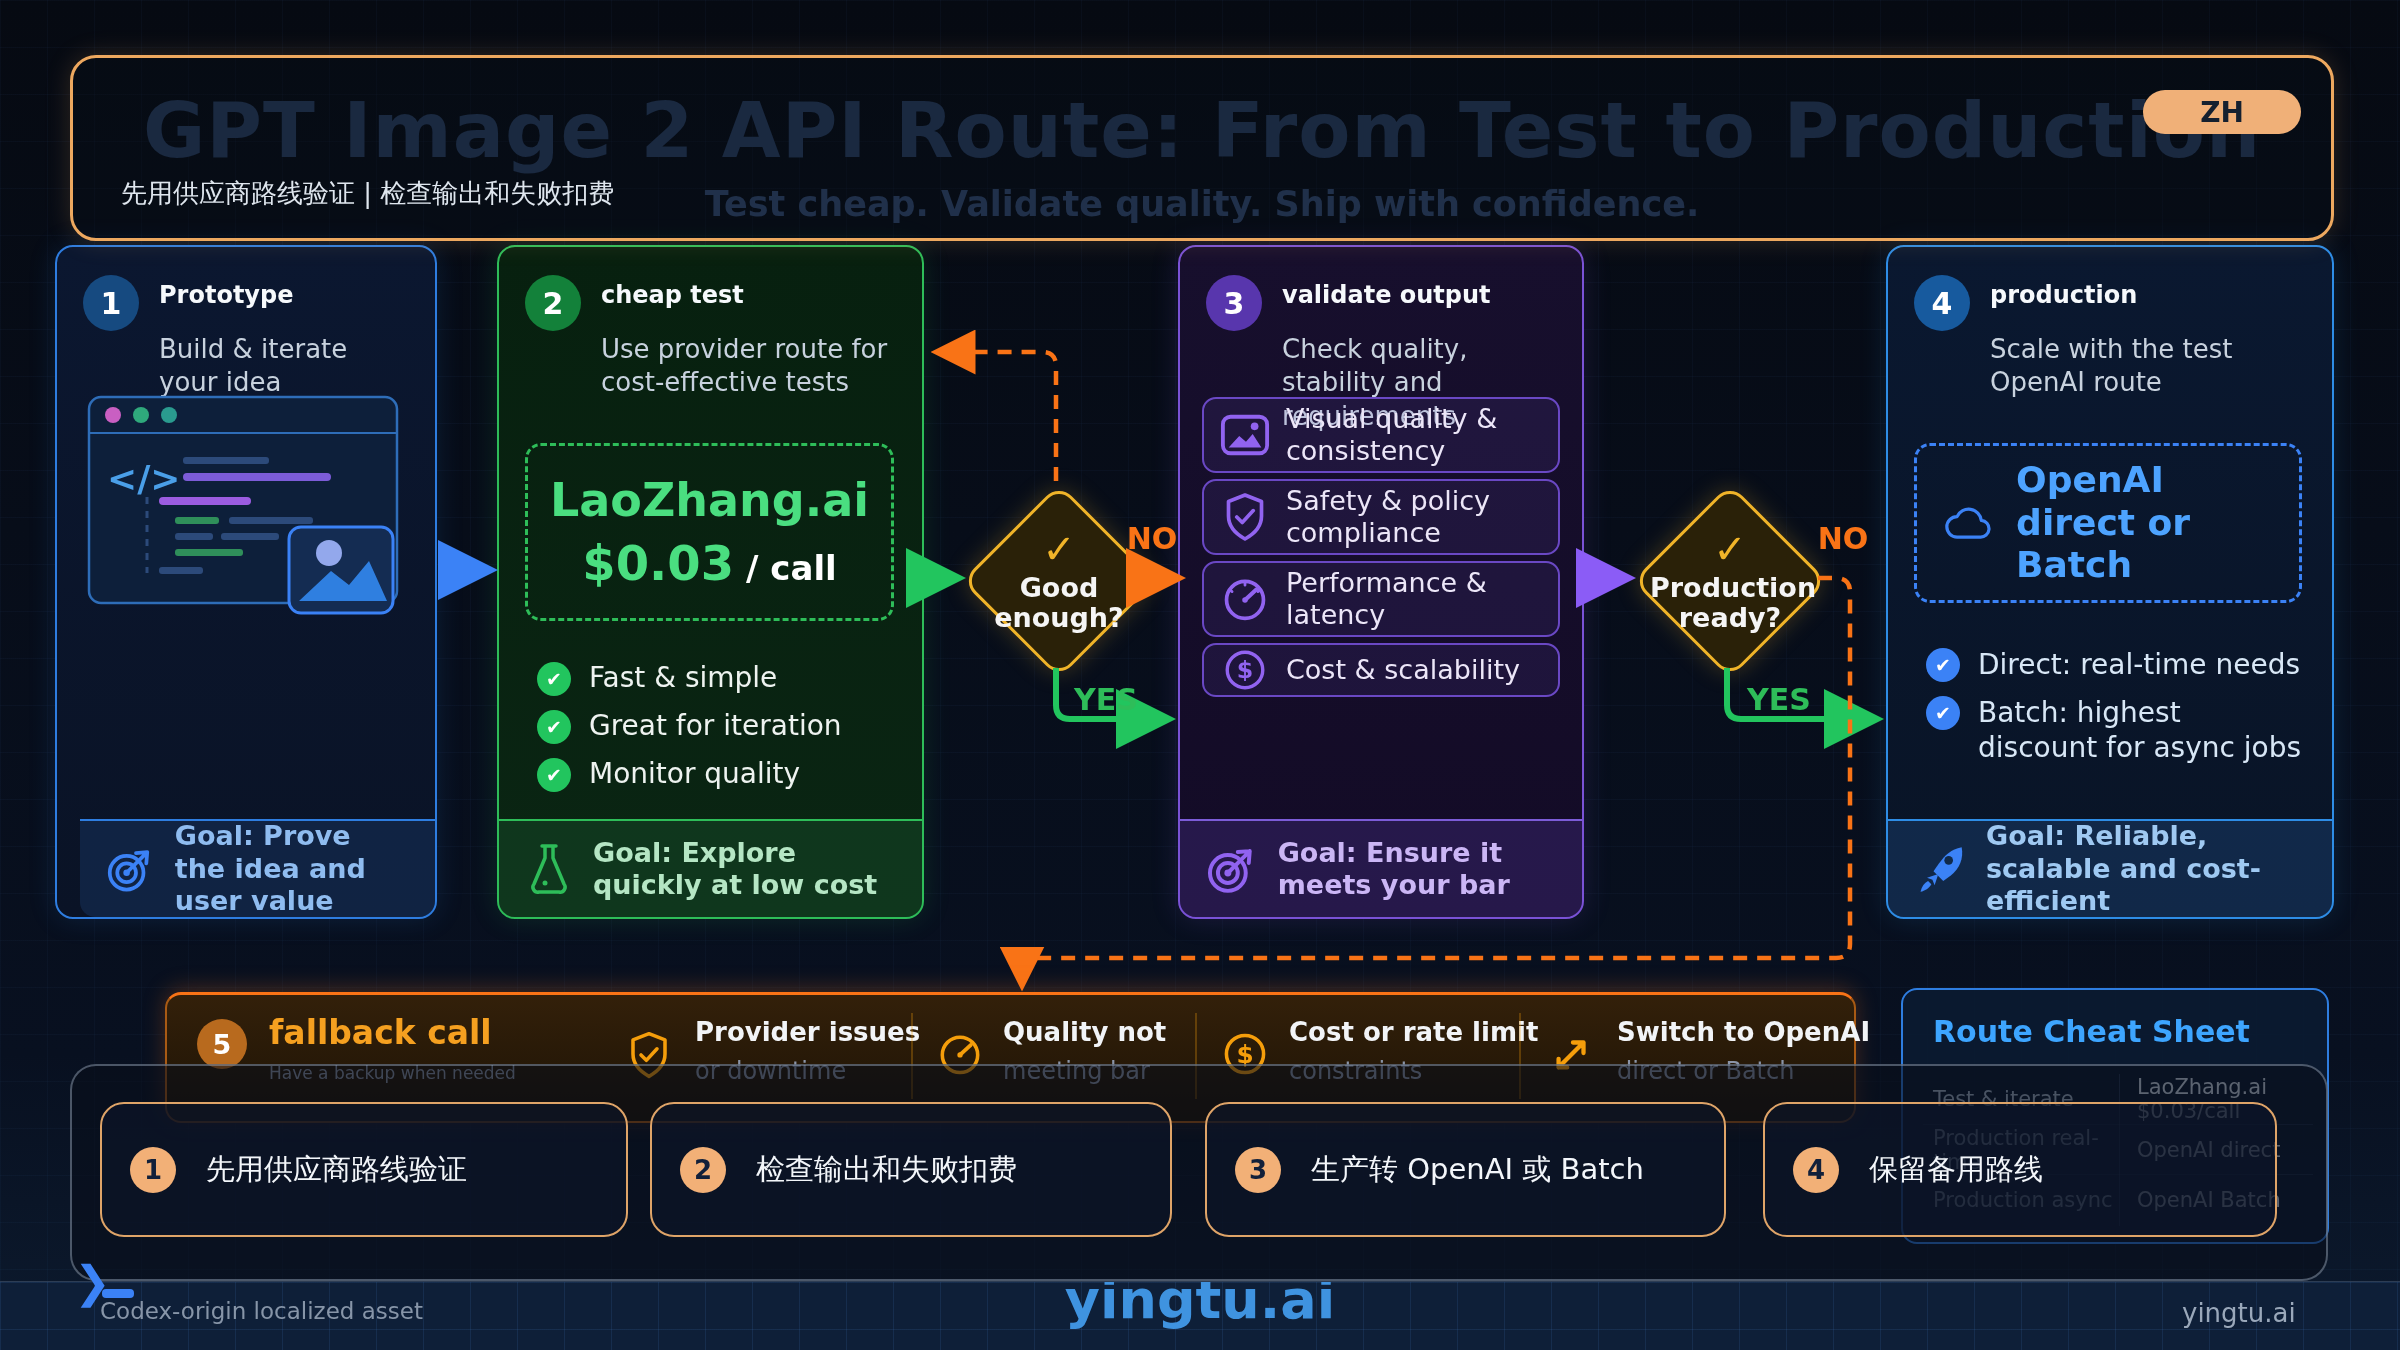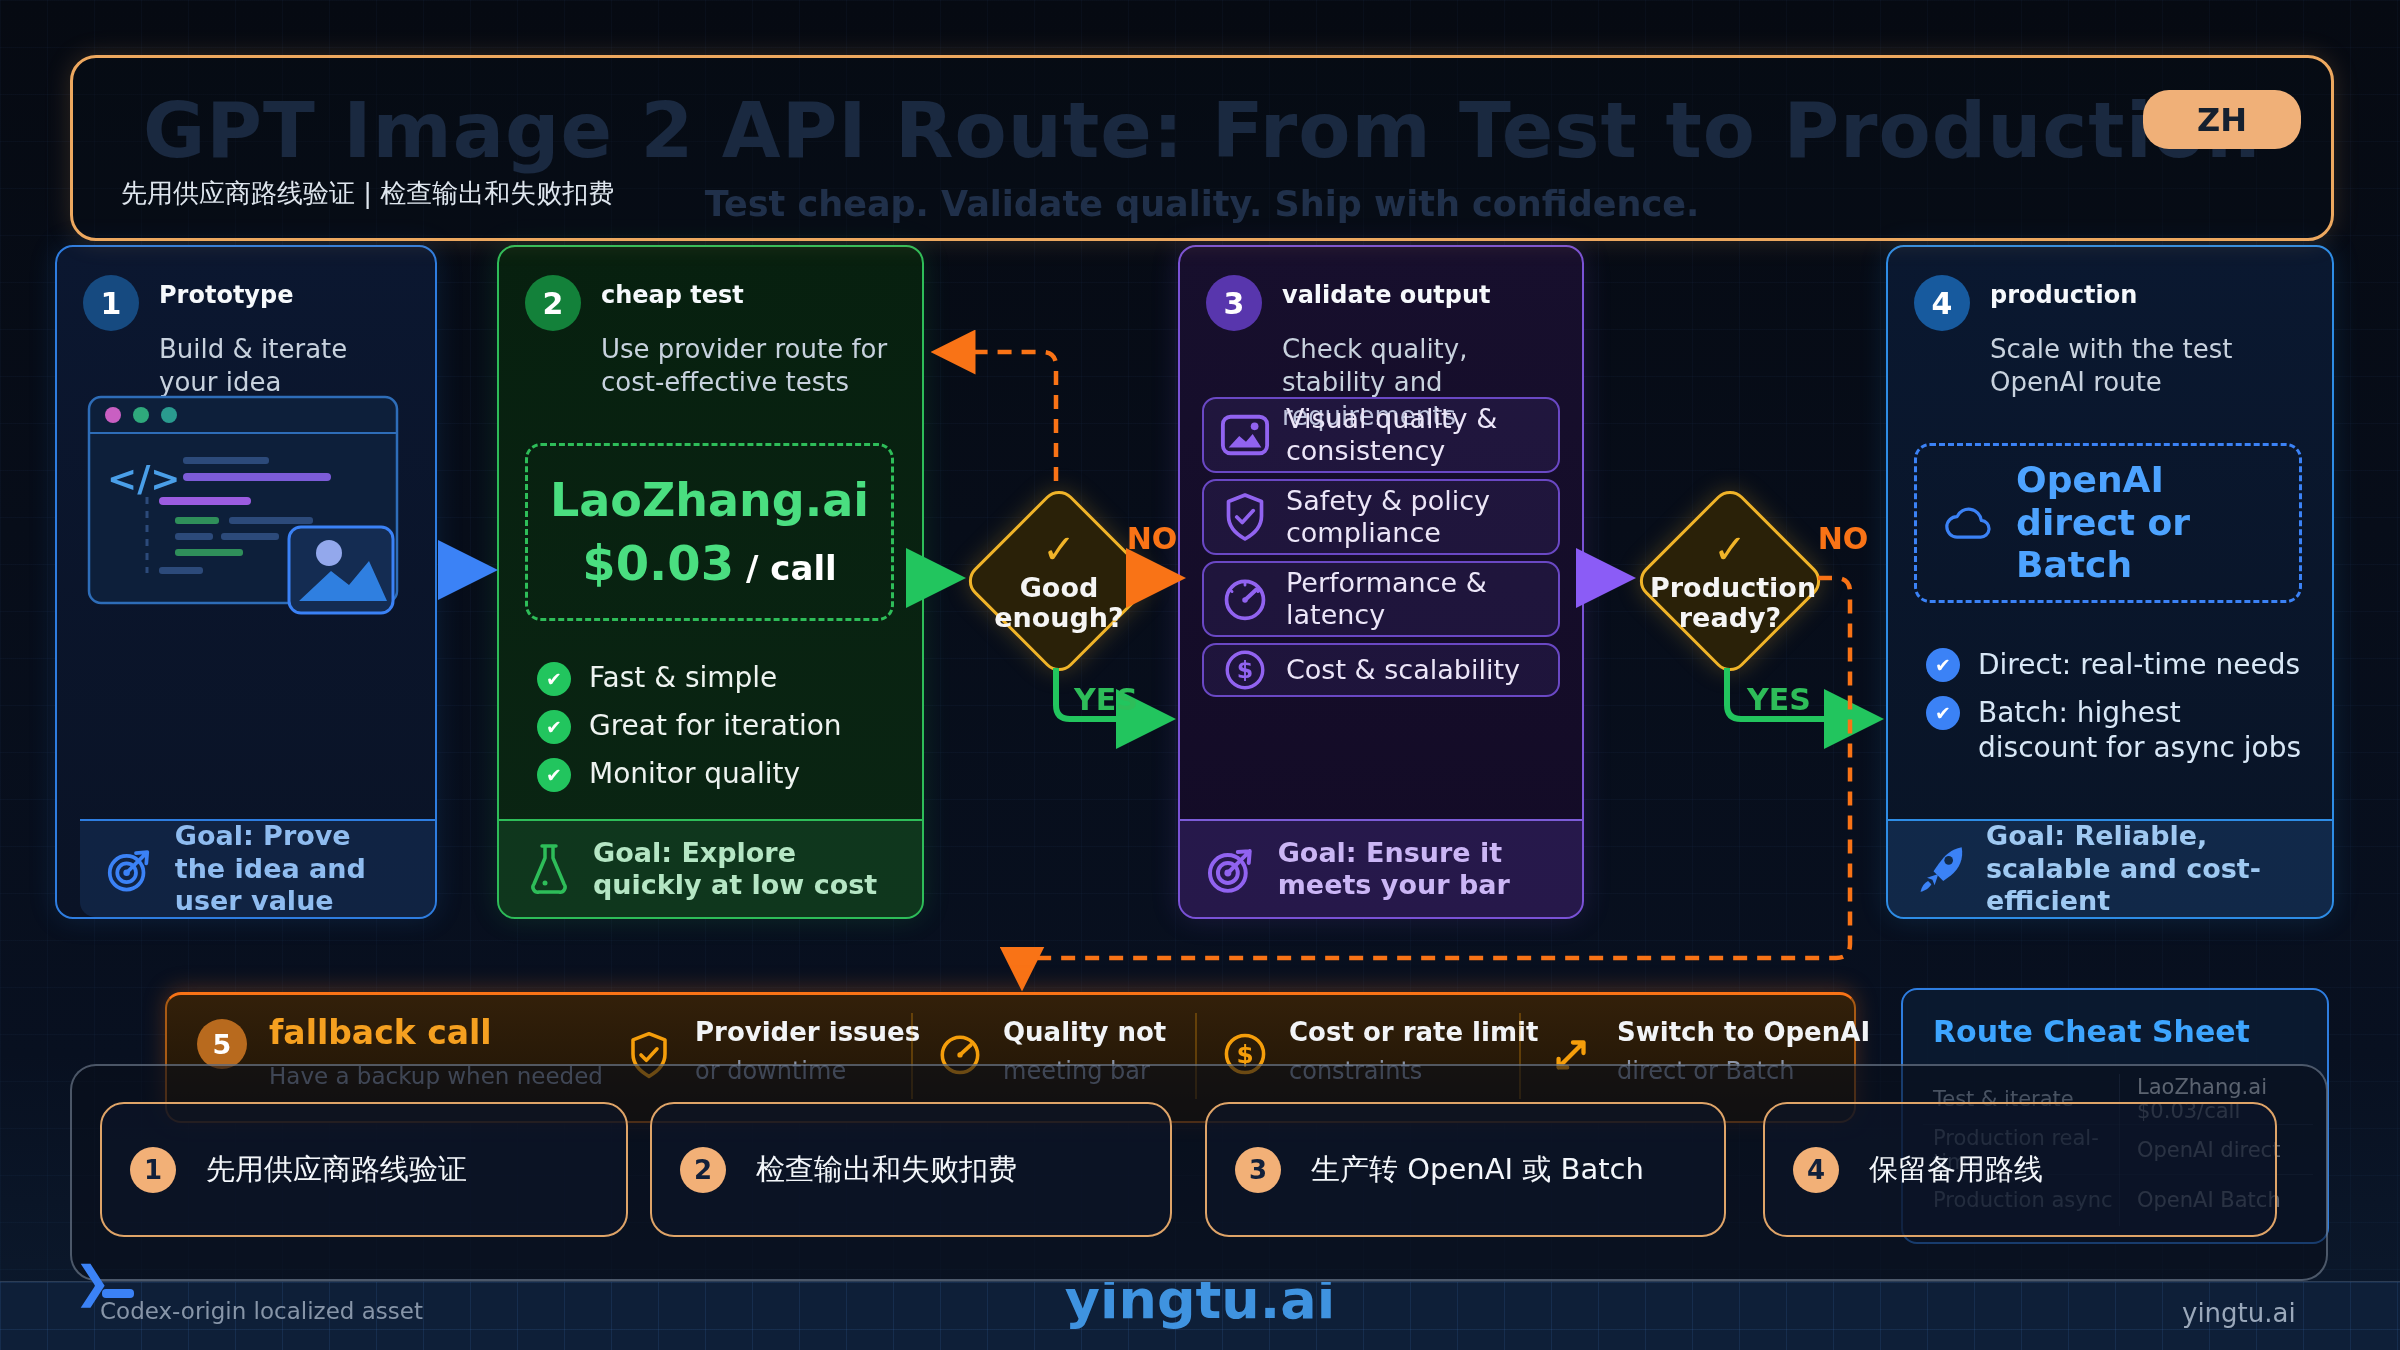--- a/index.html
+++ b/index.html
@@ -8,22 +8,22 @@
   #stage::after{content:"";position:absolute;inset:0;pointer-events:none;z-index:0;
     background-image:linear-gradient(rgba(64,120,190,.05) 1px,transparent 1px),linear-gradient(90deg,rgba(64,120,190,.05) 1px,transparent 1px);
     background-size:47px 47px;}
   
   #header{position:absolute;left:70px;top:55px;width:2258px;height:180px;border:3px solid #eda85f;border-radius:26px;
     background:rgba(10,14,24,.35);box-shadow:0 0 26px rgba(237,168,95,.18);z-index:4;}
   .ghost-title{position:absolute;left:0;right:0;top:28px;text-align:center;font-size:76px;font-weight:800;color:#1a2940;letter-spacing:1px;white-space:nowrap;z-index:1;}
   .ghost-sub{position:absolute;left:0;right:0;top:126px;text-align:center;font-size:35px;font-weight:600;color:#20304a;z-index:1;}
   .hdr-title{position:absolute;left:46px;top:30px;font-size:46px;font-weight:700;color:#f5f8fc;z-index:2;}
   .hdr-sub{position:absolute;left:48px;top:118px;font-size:26px;color:#dfe6ee;z-index:2;}
-  .lang-pill{position:absolute;right:30px;top:32px;width:158px;height:59px;border-radius:26px;background:#f0b078;color:#15202f;
-    font-size:32px;font-weight:700;display:flex;align-items:center;justify-content:center;z-index:3;cursor:pointer;}
+  .lang-pill{position:absolute;right:30px;top:32px;width:158px;height:44px;border-radius:26px;background:#f0b078;color:#15202f;
+    font-size:28px;font-weight:700;display:flex;align-items:center;justify-content:center;z-index:3;cursor:pointer;}
   
   .card{position:absolute;top:245px;height:670px;border-radius:18px;z-index:2;}
   #card1{left:55px;width:378px;border:2.5px solid #2e7de0;background:linear-gradient(180deg,#0b1730,#0a1326);box-shadow:0 0 28px rgba(46,125,224,.16);}
   #card2{left:497px;width:423px;border:2.5px solid #2ebd59;background:linear-gradient(180deg,#07200f,#0a2513);box-shadow:0 0 28px rgba(46,189,89,.16);}
   #card3{left:1178px;width:402px;border:2.5px solid #7a52d6;background:linear-gradient(180deg,#170f2d,#130b26);box-shadow:0 0 28px rgba(122,82,214,.18);}
   #card4{left:1886px;width:444px;border:2.5px solid #2e8de6;background:linear-gradient(180deg,#0a1830,#091426);box-shadow:0 0 28px rgba(46,141,230,.16);}
   .badge{position:absolute;left:26px;top:28px;width:56px;height:56px;border-radius:50%;display:flex;align-items:center;justify-content:center;
     color:#fff;font-size:30px;font-weight:700;}
   #card1 .badge{background:#164a80;} #card2 .badge{background:#13813a;} #card3 .badge{background:#5836ad;} #card4 .badge{background:#175a9e;}
   .card-title{position:absolute;left:102px;top:34px;font-size:24px;font-weight:700;color:#f6f9fc;}
@@ -67,21 +67,21 @@
   .diamond-label{margin-top:4px;width:160px;text-align:center;font-size:27px;color:#f5f5f5;line-height:1.12;font-weight:600;}
   
   #flow{position:absolute;left:0;top:0;z-index:3;pointer-events:none;}
   #flow text{font-family:"DejaVu Sans","Liberation Sans",sans-serif;font-weight:700;font-size:30px;}
   
   #fallback{position:absolute;left:165px;top:992px;width:1687px;height:126px;border:2px solid #a85a14;border-top:3px solid #f97316;
     border-radius:16px;background:linear-gradient(180deg,#33200a,#1d1305);box-shadow:0 -4px 22px rgba(249,115,22,.25);z-index:4;}
   #fallback .badge5{position:absolute;left:30px;top:24px;width:50px;height:50px;border-radius:50%;background:#b86a1e;color:#fff;
     font-size:27px;font-weight:700;display:flex;align-items:center;justify-content:center;}
   .fb-title{position:absolute;left:102px;top:18px;font-size:33px;font-weight:700;color:#f5a020;}
-  .fb-sub{position:absolute;left:102px;top:68px;font-size:23px;color:#8b95a8;}
+  .fb-sub{position:absolute;left:102px;top:68px;font-size:17px;color:#8b95a8;}
   .fb-icon{position:absolute;top:36px;}
   .fb-l1{position:absolute;top:22px;font-size:26px;font-weight:600;color:#f2f4f7;white-space:nowrap;}
   .fb-l2{position:absolute;top:62px;font-size:24px;color:#8b95a8;white-space:nowrap;}
   .fb-div{position:absolute;top:18px;height:86px;width:2px;background:rgba(245,158,11,.28);}
   
   #cheat{position:absolute;left:1901px;top:988px;width:428px;height:256px;border:2px solid #2e7de0;border-radius:16px;
     background:rgba(11,26,48,.95);z-index:4;box-sizing:border-box;}
   .cheat-title{position:absolute;left:30px;top:24px;font-size:30px;font-weight:700;color:#3da5ff;}
   .cheat-row{position:absolute;left:20px;right:14px;height:50px;display:flex;align-items:center;}
   .cheat-row.r2,.cheat-row.r3{border-top:1px solid rgba(130,160,210,.12);}

